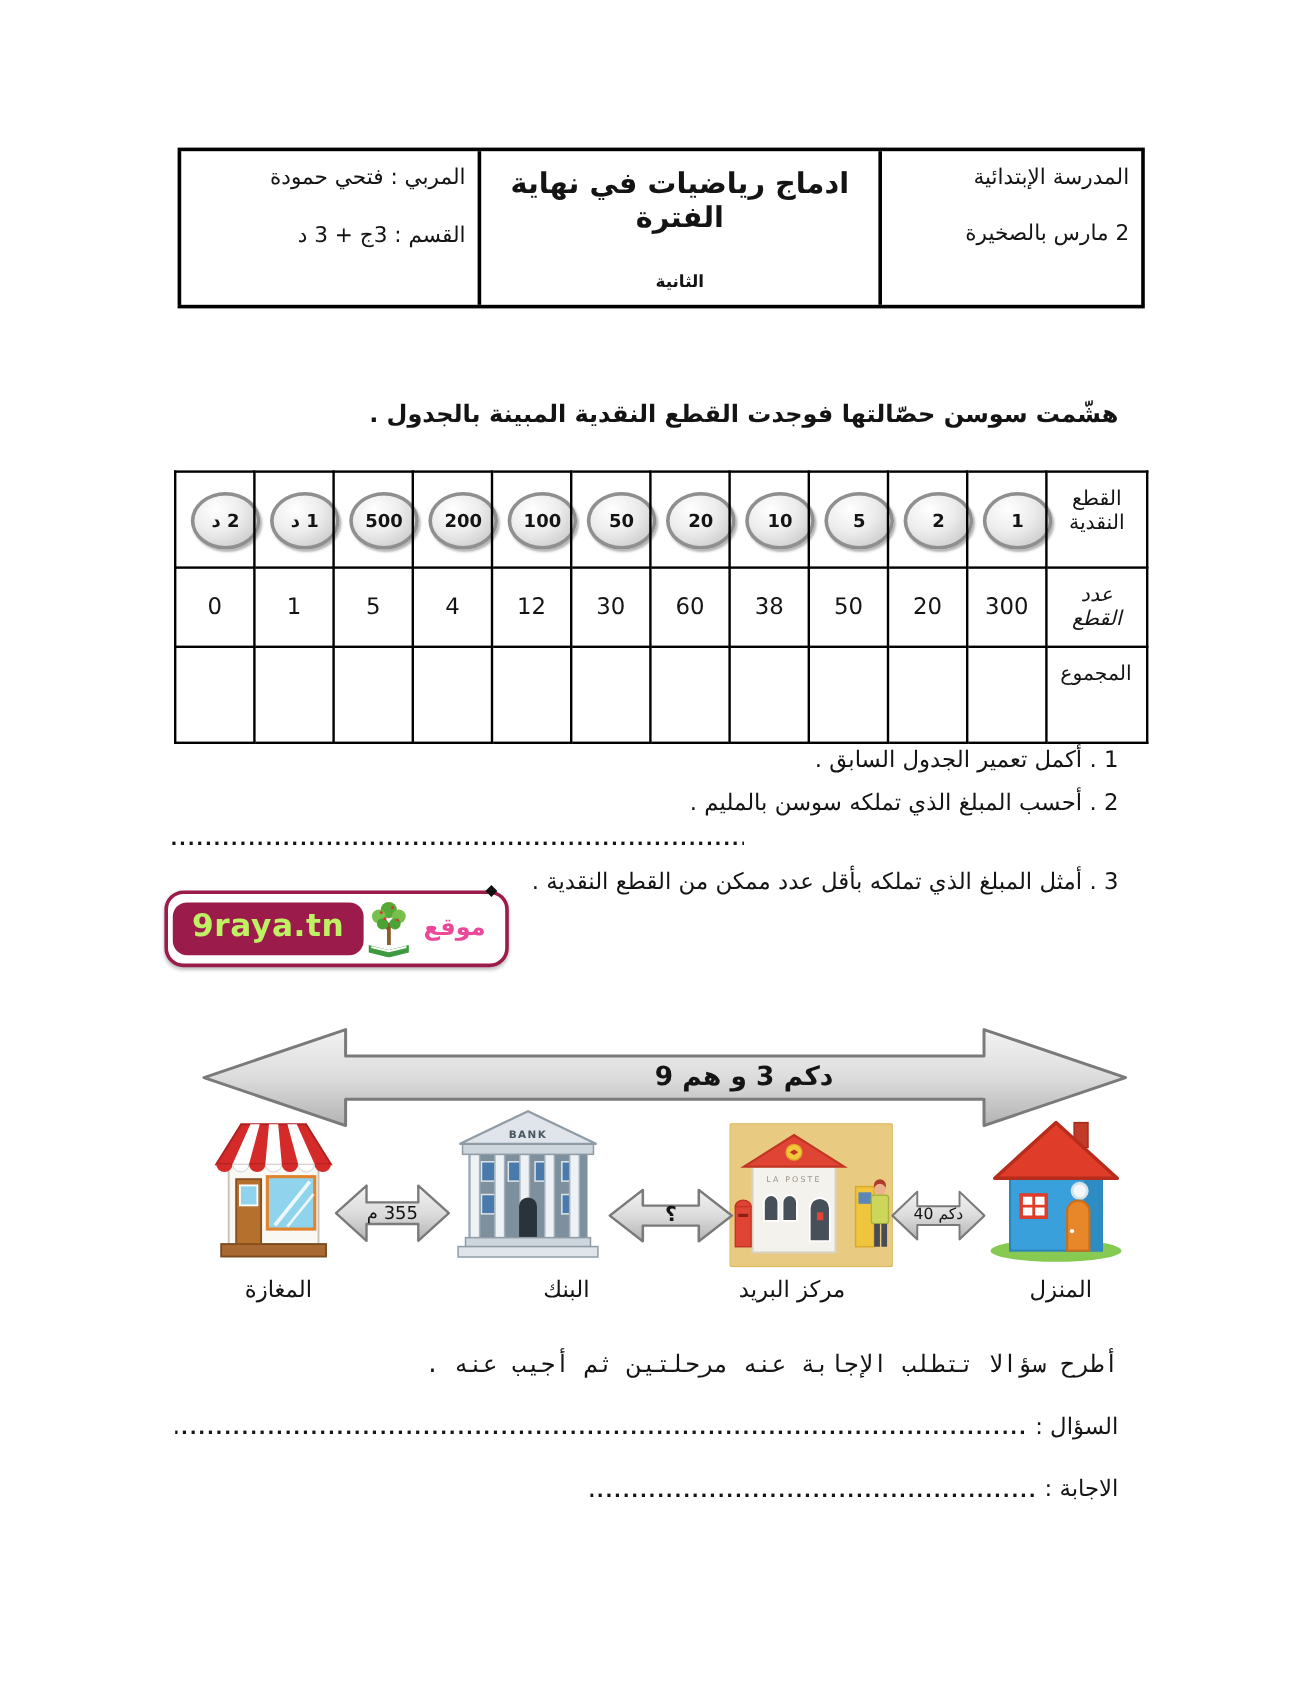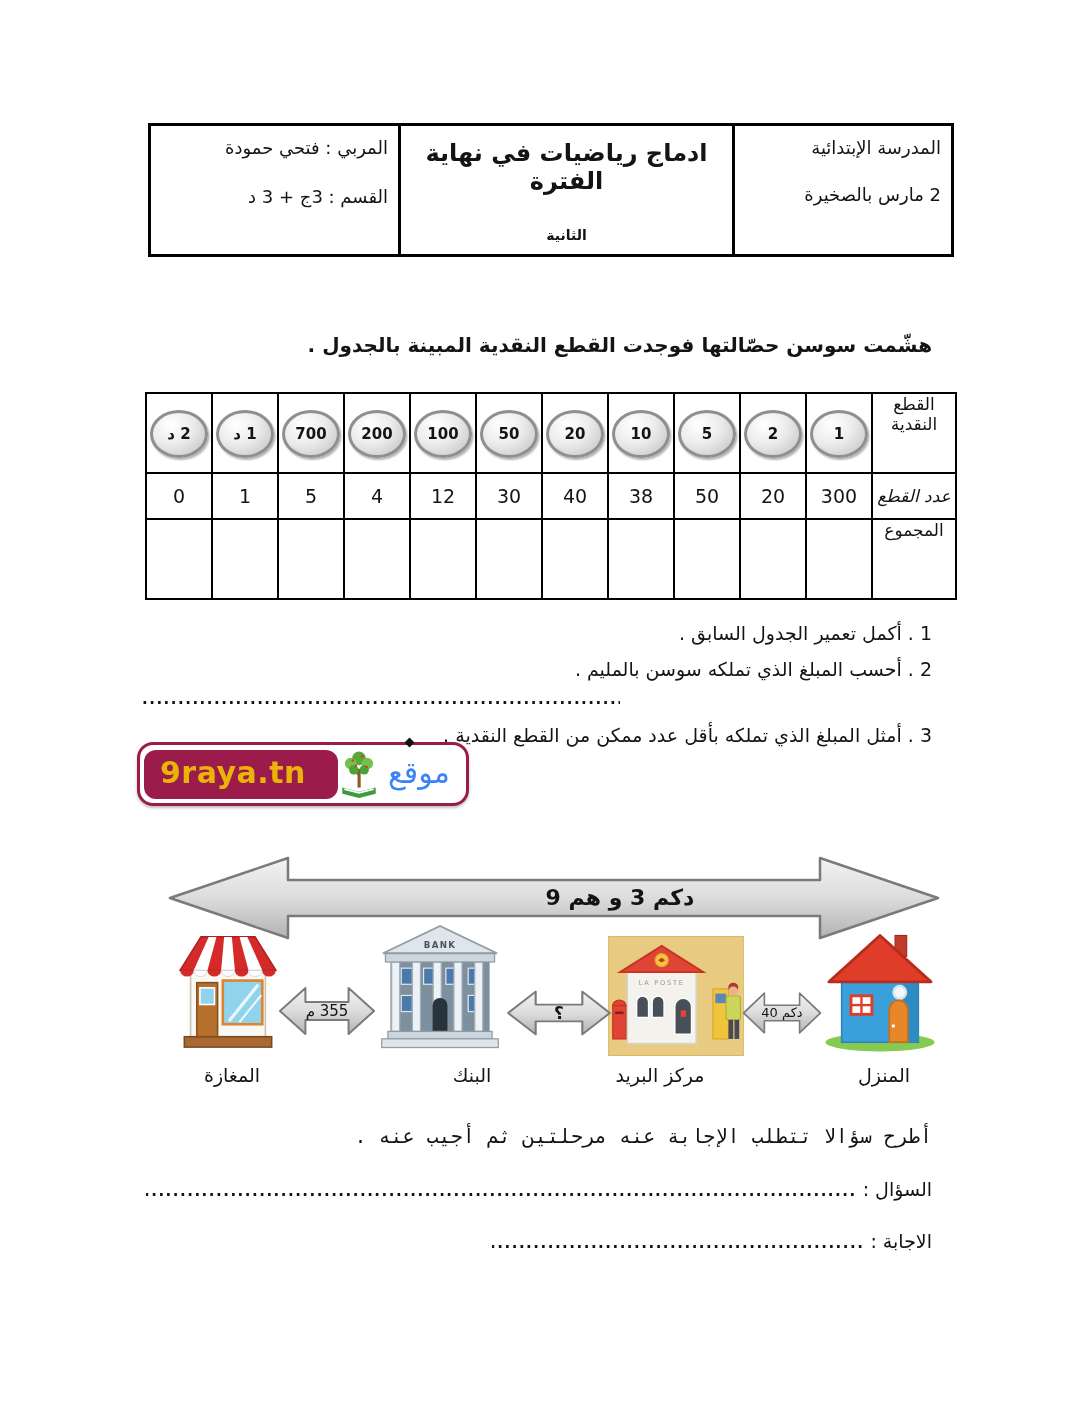--- a/index.html
+++ b/index.html
@@ -35,45 +35,45 @@
     letter-spacing:1.5px; font-size:15px; color:#141414;
   }
   .dots-q2 { left:142px; top:690px; width:478px; }
   .intro2 { right:156px; top:812px; font-size:20px; font-weight:bold; }
 
   
   table.coins {
     position:absolute; left:145px; top:392px; width:810px;
     border-collapse:collapse; table-layout:fixed; background:#fff;
   }
-  table.coins td { border:2.5px solid #000; padding:0; text-align:center; }
+  table.coins td { border:2.5px solid #000; padding:12px; text-align:center; }
   tr.r1 { height:80px; } tr.r2 { height:46px; } tr.r3 { height:80px;border-radius:18px; }
   .coin {
     width:58px; height:48px; margin:4px auto 2px auto; border-radius:50%;
     background: radial-gradient(ellipse at 35% 28%, #ffffff 0%, #ececec 45%, #bfbfbf 100%);
     border:3px solid #8f8f8f; box-sizing:border-box;
     display:flex; align-items:center; justify-content:center;
     font-weight:bold; font-size:15px; box-shadow:1.5px 2px 2px rgba(0,0,0,0.3);
   }
   td.cnt { font-size:19px; }
   td.lbl { direction:rtl; text-align:right; padding:5px 8px; font-size:17px; }
   td.lbl.top { vertical-align:top; }
   td.lbl.mid { vertical-align:middle;font-style:italic; }
 
   
   .logo {
     left:137px; top:742px; height:58px; display:flex; align-items:center;
     border:3px solid #9b1b4b; border-radius:16px; background:#fff;
     padding:0 10px 0 4px; box-shadow:0 2px 3px rgba(0,0,0,0.25); direction:ltr;
   }
   .logo .site {
-    background:#9b1b4b; color:#eab308; font-weight:bold; font-size:30px;
-    border-radius:12px; padding:5px 32px 9px 16px; letter-spacing:0.5px;
-  }
-  .logo .word { color:#3b82f6; font-weight:normal; font-size:30px; padding:0 6px 4px 8px; }
+    background:#9b1b4b; color:#bef264; font-weight:bold; font-size:26px;
+    border-radius:12px; padding:5px 16px 9px 16px; letter-spacing:0.5px;
+  }
+  .logo .word { color:#ec4899; font-weight:bold; font-size:20px; padding:0 6px 4px 8px; }
   .logo-mark { left:406px; top:739px; width:7px; height:7px; background:#111; transform:rotate(45deg); }
 
   
   .big-arrow { left:168px; top:852px; width:772px; height:92px; }
   .big-arrow-label {
     position:absolute; left:452px; top:46px; transform:translate(-50%,-52%);
     font-size:22px; font-weight:bold; white-space:nowrap;
   }
   .small-arrow { position:absolute; }
   .small-arrow .lab {
@@ -150,21 +150,21 @@
     </colgroup>
     <tbody>
         <tr class="r1">
       <td>
             <div class="coin rtl">2 د</div>
           </td>
       <td>
             <div class="coin rtl">1 د</div>
           </td>
       <td>
-            <div class="coin">700</div>
+            <div class="coin">500</div>
           </td>
       <td>
             <div class="coin">200</div>
           </td>
       <td>
             <div class="coin">100</div>
           </td>
       <td>
             <div class="coin">50</div>
           </td>
@@ -185,21 +185,21 @@
           </td>
       <td class="lbl top">القطع النقدية</td>
     </tr>
     <tr class="r2">
       <td class="cnt">0</td>
       <td class="cnt">1</td>
       <td class="cnt">5</td>
       <td class="cnt">4</td>
       <td class="cnt">12</td>
       <td class="cnt">30</td>
-      <td class="cnt">40</td>
+      <td class="cnt">60</td>
       <td class="cnt">38</td>
       <td class="cnt">50</td>
       <td class="cnt">20</td>
       <td class="cnt">300</td>
       <td class="lbl mid">عدد القطع</td>
     </tr>
     <tr class="r3">
       <td></td>
           <td></td>
       <td></td>

